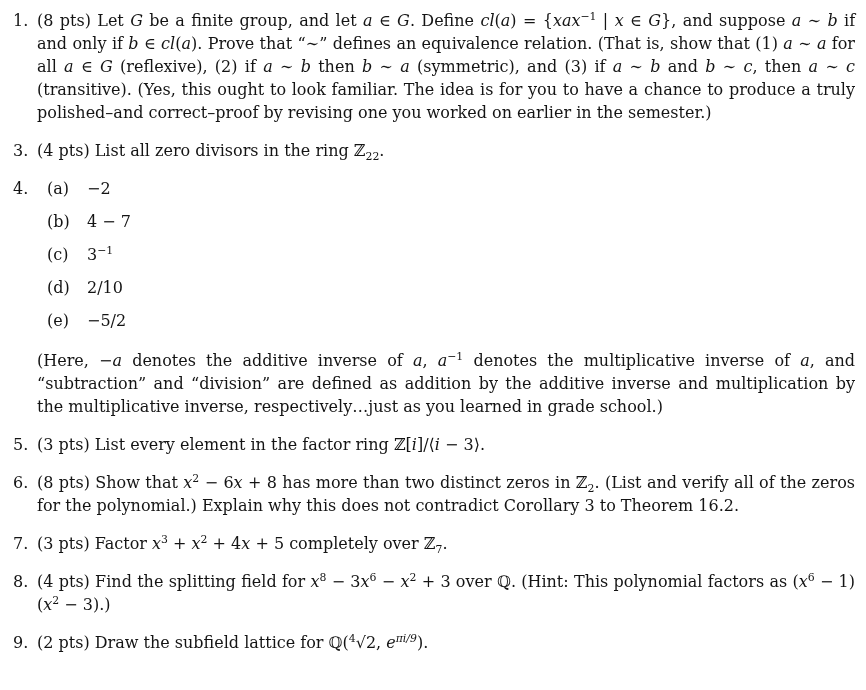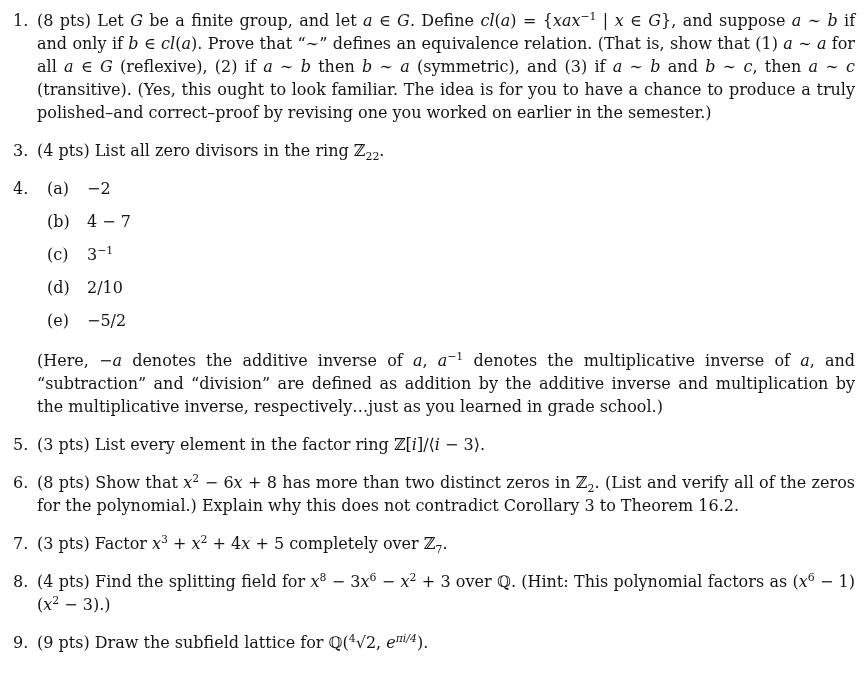--- a/index.html
+++ b/index.html
@@ -119,16 +119,16 @@
     <div class="ptext"><span>(3 pts) Factor </span><span class="mi">x</span><sup>3</sup><span> + </span><span class="mi">x</span><sup>2</sup><span> + 4</span><span class="mi">x</span><span> + 5 completely over </span><span>ℤ</span><sub>7</sub><span>.</span></div>
   </div>
 
   <div class="problem">
     <span class="pnum">8.</span>
     <div class="ptext"><span>(4 pts) Find the splitting field for </span><span class="mi">x</span><sup>8</sup><span> − 3</span><span class="mi">x</span><sup>6</sup><span> − </span><span class="mi">x</span><sup>2</sup><span> + 3 over </span><span>ℚ</span><span>. (Hint: This polynomial factors as (</span><span class="mi">x</span><sup>6</sup><span> − 1)(</span><span class="mi">x</span><sup>2</sup><span> − 3).)</span></div>
   </div>
 
   <div class="problem">
     <span class="pnum">9.</span>
-    <div class="ptext"><span>(9 pts) Draw the subfield lattice for </span><span>ℚ</span><span>(</span><sup>4</sup><span>√2, </span><span class="mi">e</span><sup class="mi">πi/4</sup><span>).</span></div>
+    <div class="ptext"><span>(2 pts) Draw the subfield lattice for </span><span>ℚ</span><span>(</span><sup>4</sup><span>√2, </span><span class="mi">e</span><sup class="mi">πi/9</sup><span>).</span></div>
   </div>
 
 </div>
 
 </body></html>

